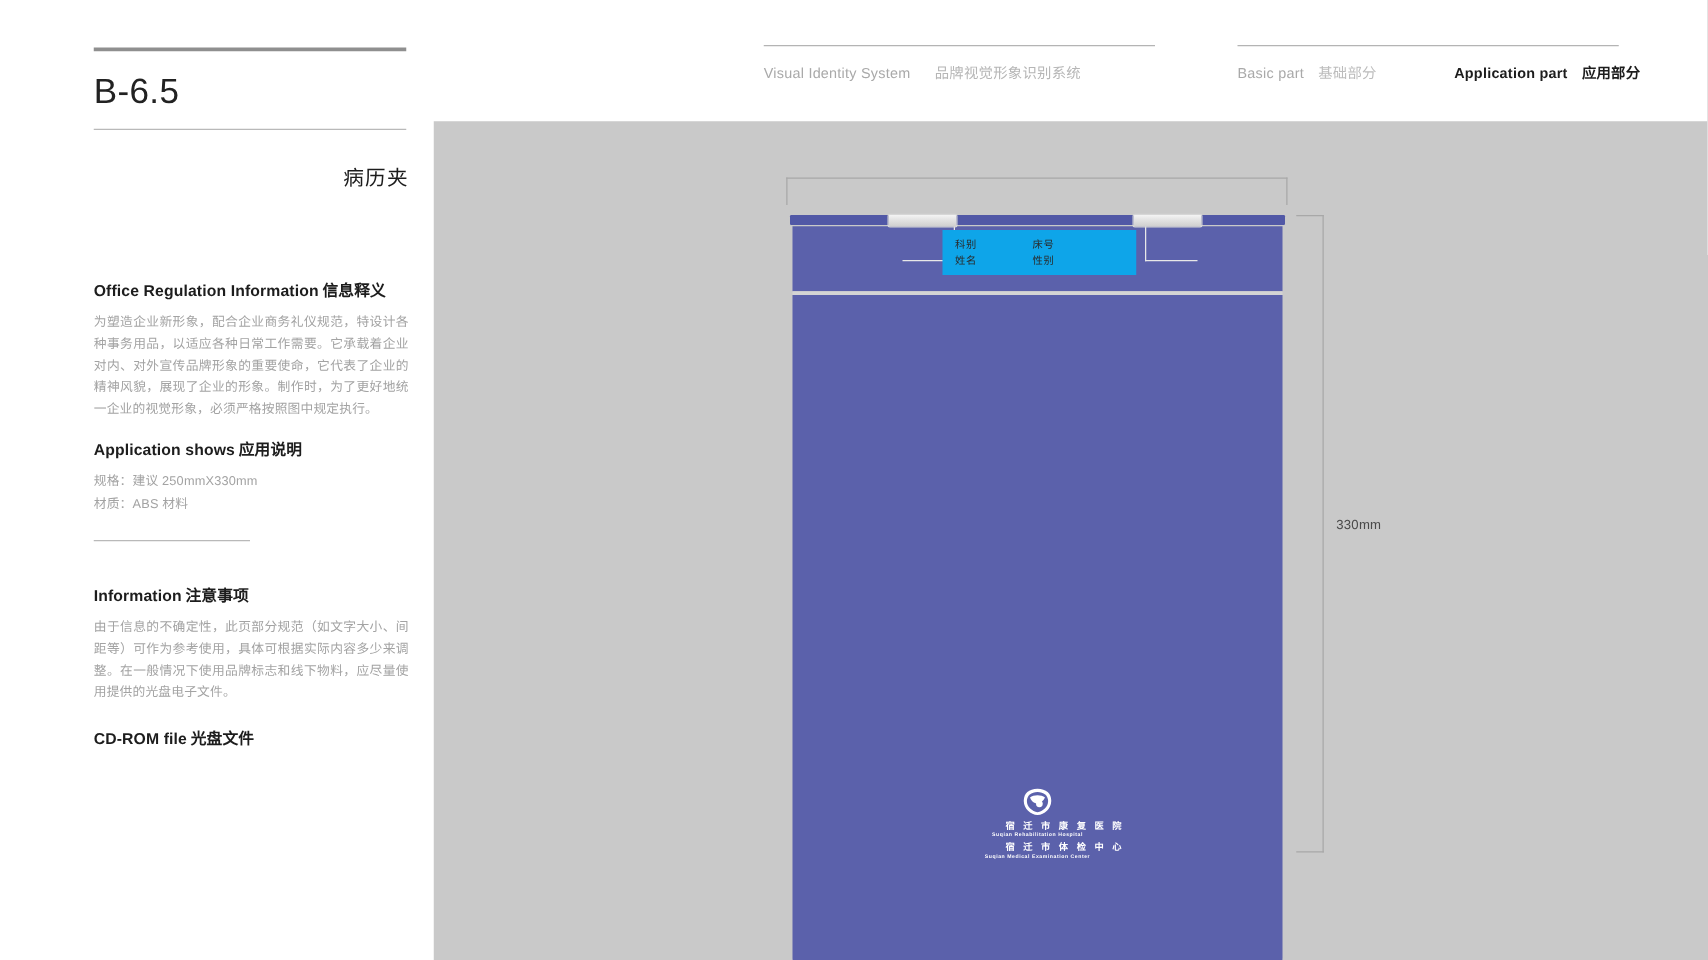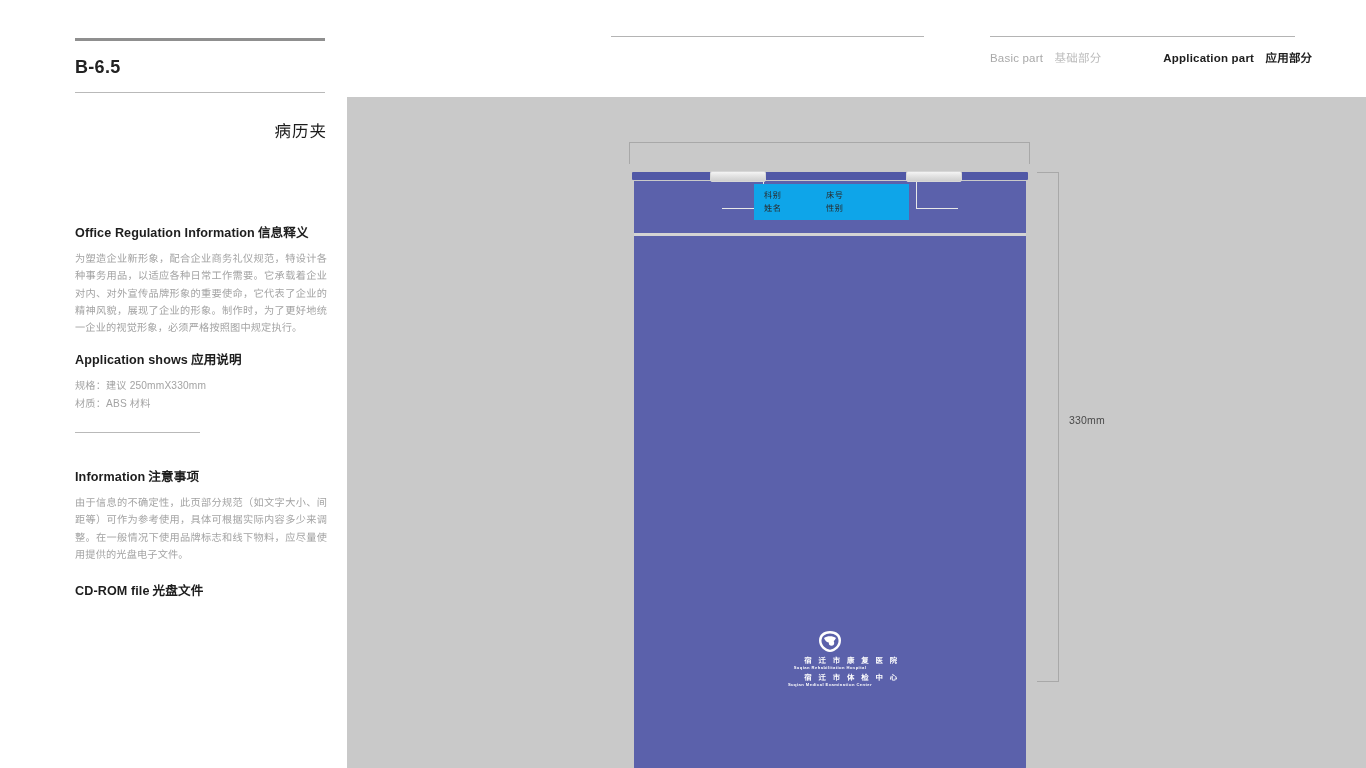--- a/index.html
+++ b/index.html
@@ -73,25 +73,25 @@
     left: 75px;
     top: 38px;
     width: 252px;
   }
   .rule-top {
     height: 3px;
     background: #8f8f8f;
     width: 250px;
   }
   .code-no {
-    font-size: 18px;
+    font-size: 28px;
     color: #222222;
     letter-spacing: .3px;
     margin: 16px 0 14px 0;
-    font-weight: 700;
+    font-weight: 400;
   }
   .rule-thin {
     height: 1px;
     background: #b9b9b9;
     width: 250px;
   }
   .doc-title {
     font-size: 16.5px;
     color: #1c1c1c;
     margin-top: 25px;
@@ -311,20 +311,24 @@
     margin-bottom: 1px;
   }
 </style>
 </head>
 <body>
 
 <div class="page-header">
 
   <div class="hdr-group hdr-group--vis">
     <div class="hdr-rule"></div>
+    <div class="hdr-line">
+      <span class="hdr-en">Visual Identity System</span>
+      <span class="hdr-cn">品牌视觉形象识别系统</span>
+    </div>
   </div>
 
   <div class="hdr-group hdr-group--parts">
     <div class="hdr-rule"></div>
     <div class="hdr-line">
       <span class="hdr-part-basic">
         <span class="hdr-en">Basic part</span>
         <span class="hdr-cn">基础部分</span>
       </span>
       <span class="hdr-part-app">

